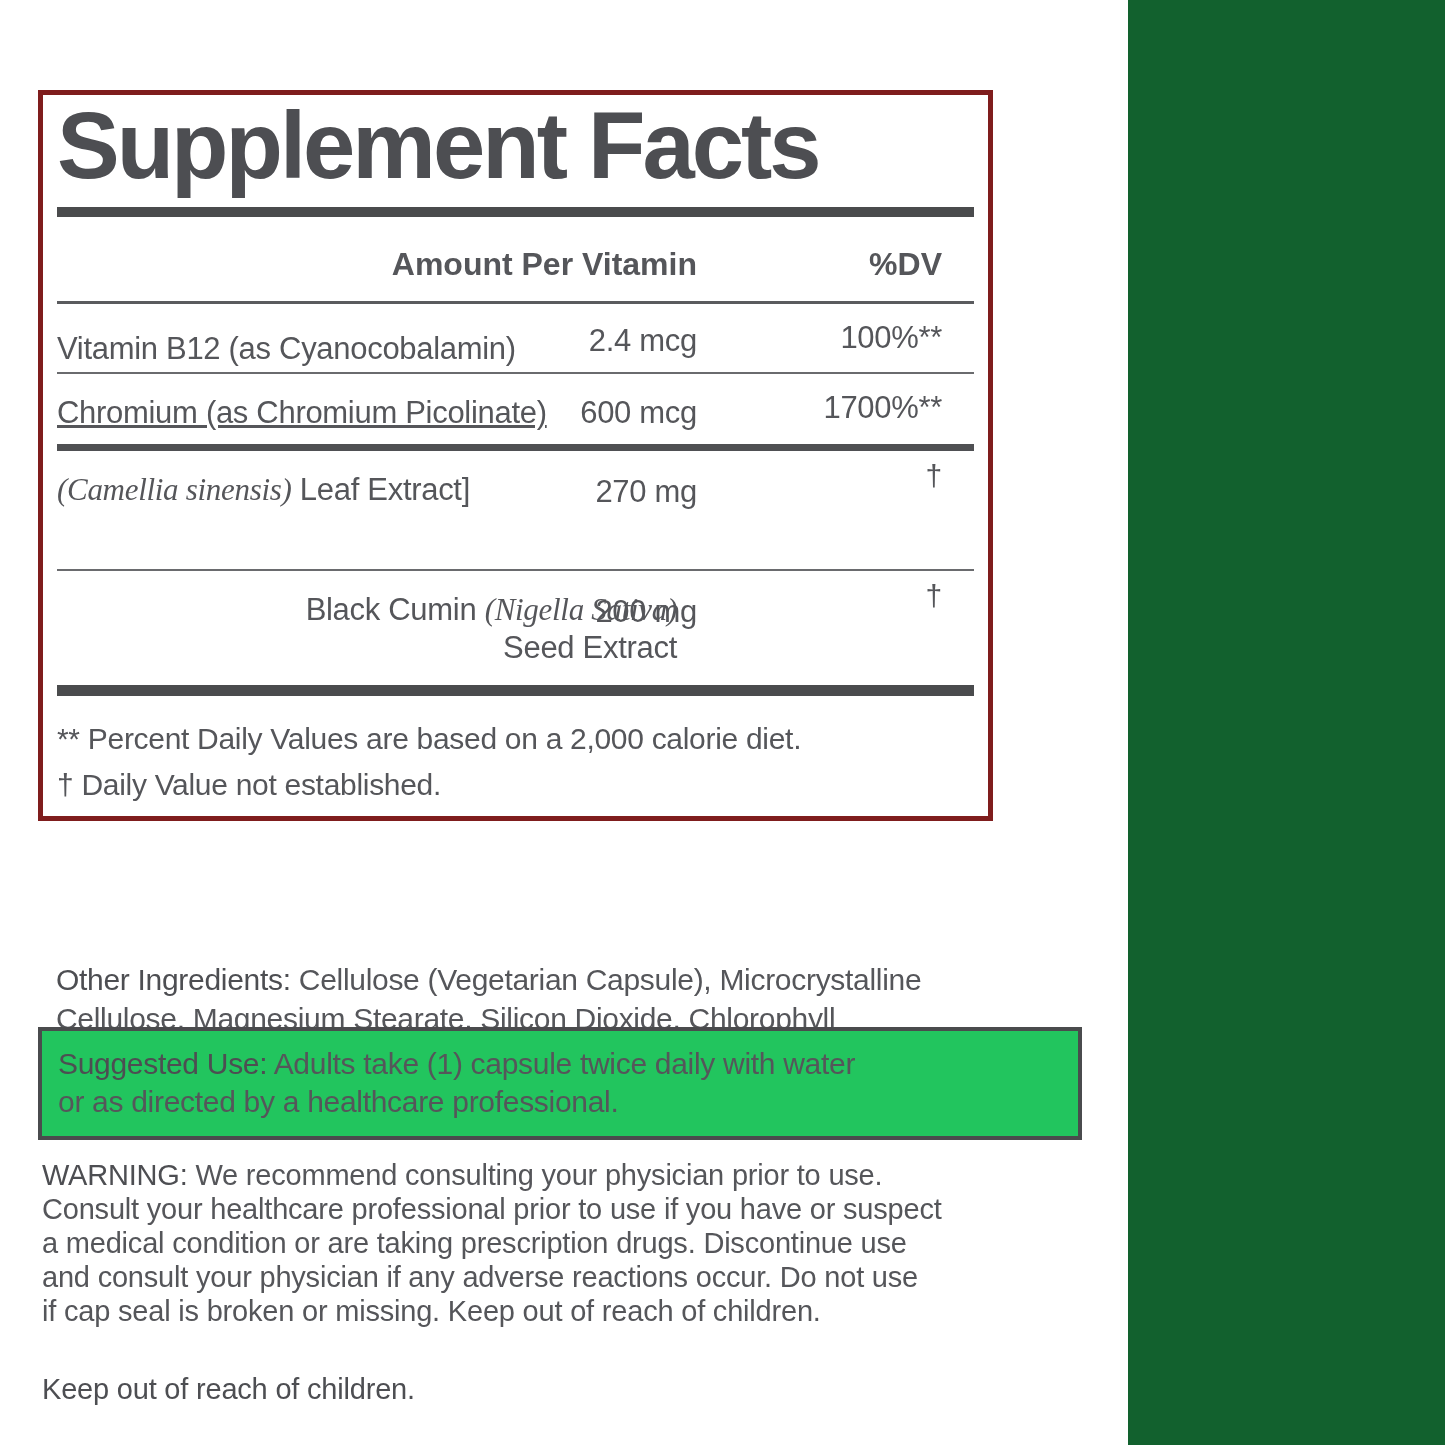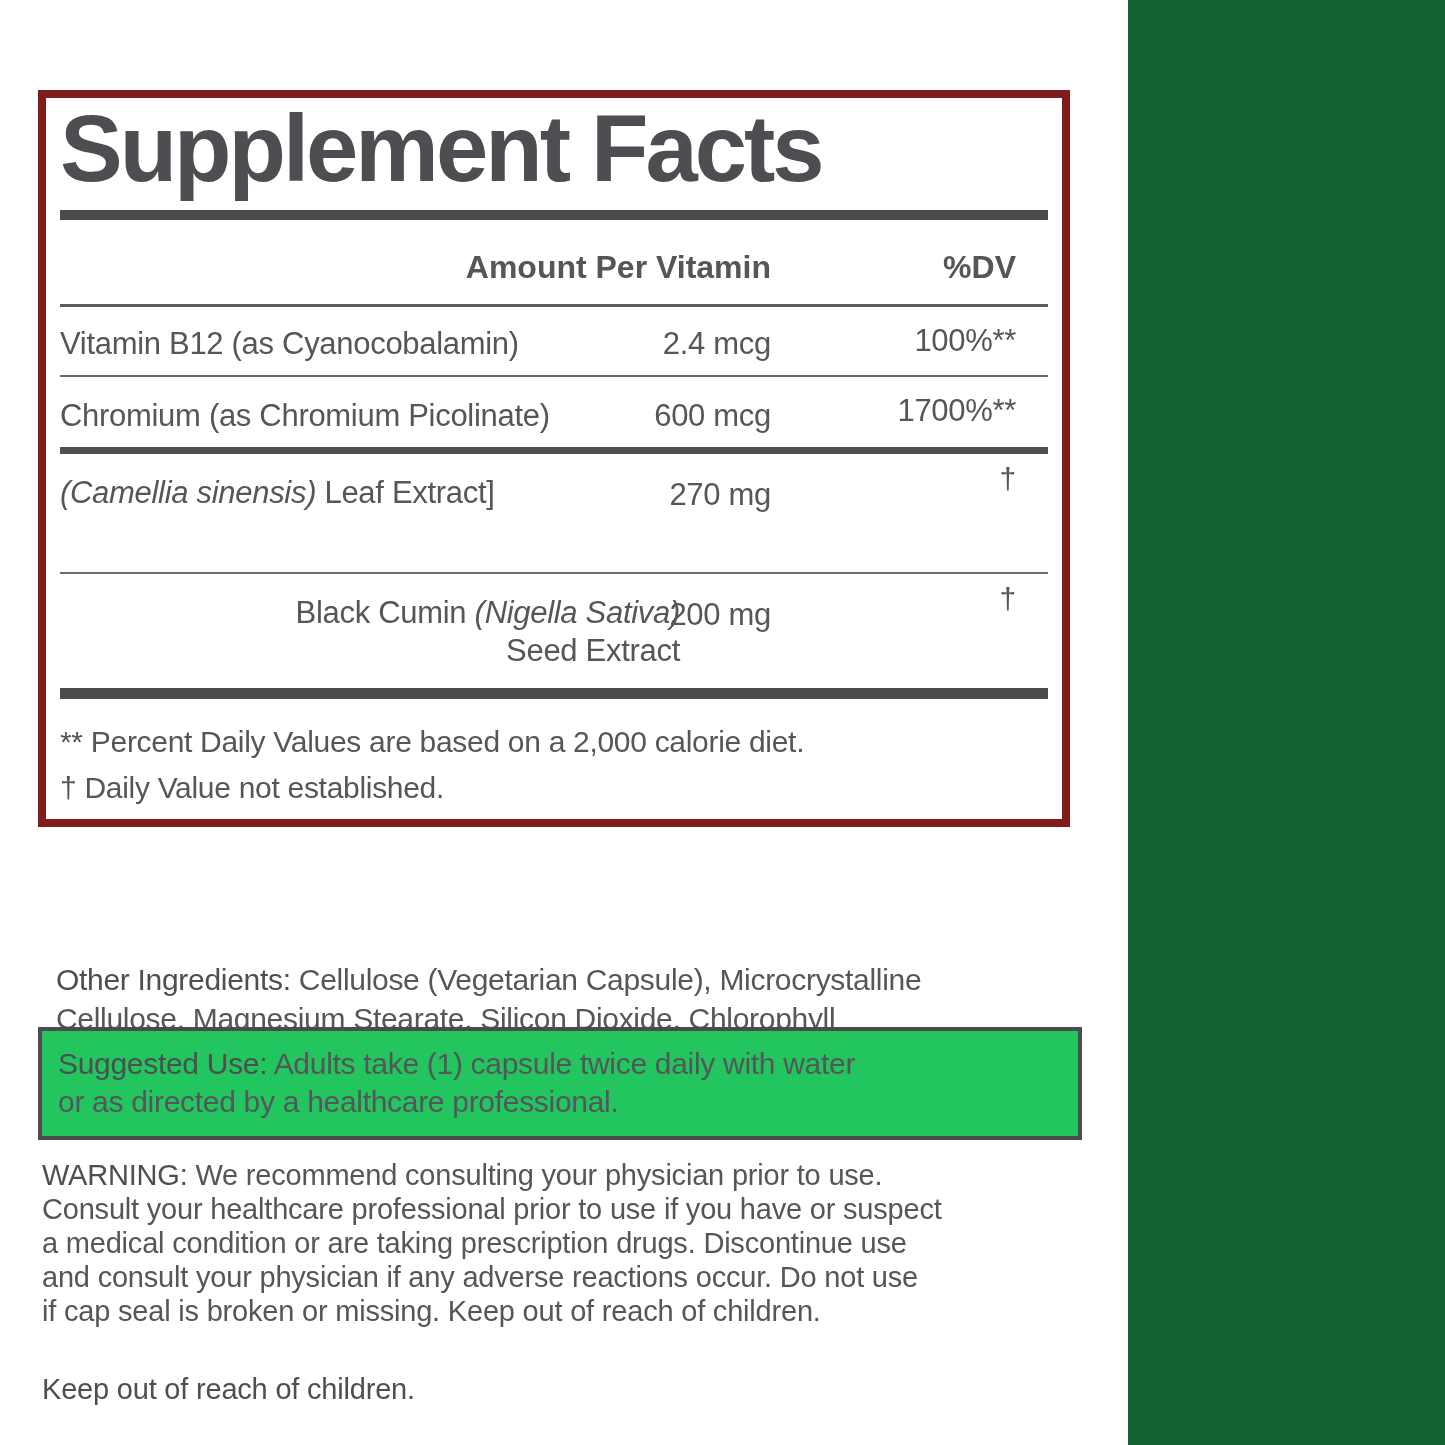--- a/index.html
+++ b/index.html
@@ -22,23 +22,23 @@
     top: 0;
     width: 317px;
     height: 1445px;
     background: #12612e;
   }
   
   .facts-box {
     position: absolute;
     left: 38px;
     top: 90px;
-    width: 1032px;
+    width: 955px;
     box-sizing: border-box;
-    border: 8px solid #7f1d1d;
+    border: 5px solid #7f1d1d;
     padding: 0 14px 12px 14px;
     background: #ffffff;
   }
   .title {
     margin: 2px 0 0 0;
     font-size: 94px;
     line-height: 98px;
     font-weight: 700;
     letter-spacing: -3px;
     color: #4d4e52;
@@ -64,35 +64,35 @@
     font-size: 32px;
     line-height: 38px;
   }
   .row {
     position: relative;
     font-size: 31px;
     line-height: 38px;
     letter-spacing: -0.3px;
   }
   .row.h68  { height: 68px; }
-  .row.h70  { height: 70px; }
+  .row.h70  { height: 70px; text-decoration: underline; }
   .row.h118 { height: 118px; }
   .row.h114 { height: 114px; text-align: right; }
   .row-name { white-space: pre-line; max-width: 620px; }
-  .pt18 { padding-top: 18px; }
+  .pt18 { padding-top: 26px; }
   .pt20 { padding-top: 20px; }
   .abs-amount {
     position: absolute;
     right: 277px;
   }
   .abs-dv {
     position: absolute;
     right: 32px;
   }
-  .it { font-style: italic; }
+  .it { font-style: italic; font-family: Liberation Serif, serif; }
   .dagger { font-size: 30px; }
   .footnotes {
     margin-top: 24px;
     font-size: 30px;
     line-height: 38px;
     letter-spacing: -0.3px;
   }
   .footnotes .fn1 { margin-bottom: 8px; }
   
   .other-ingredients {

